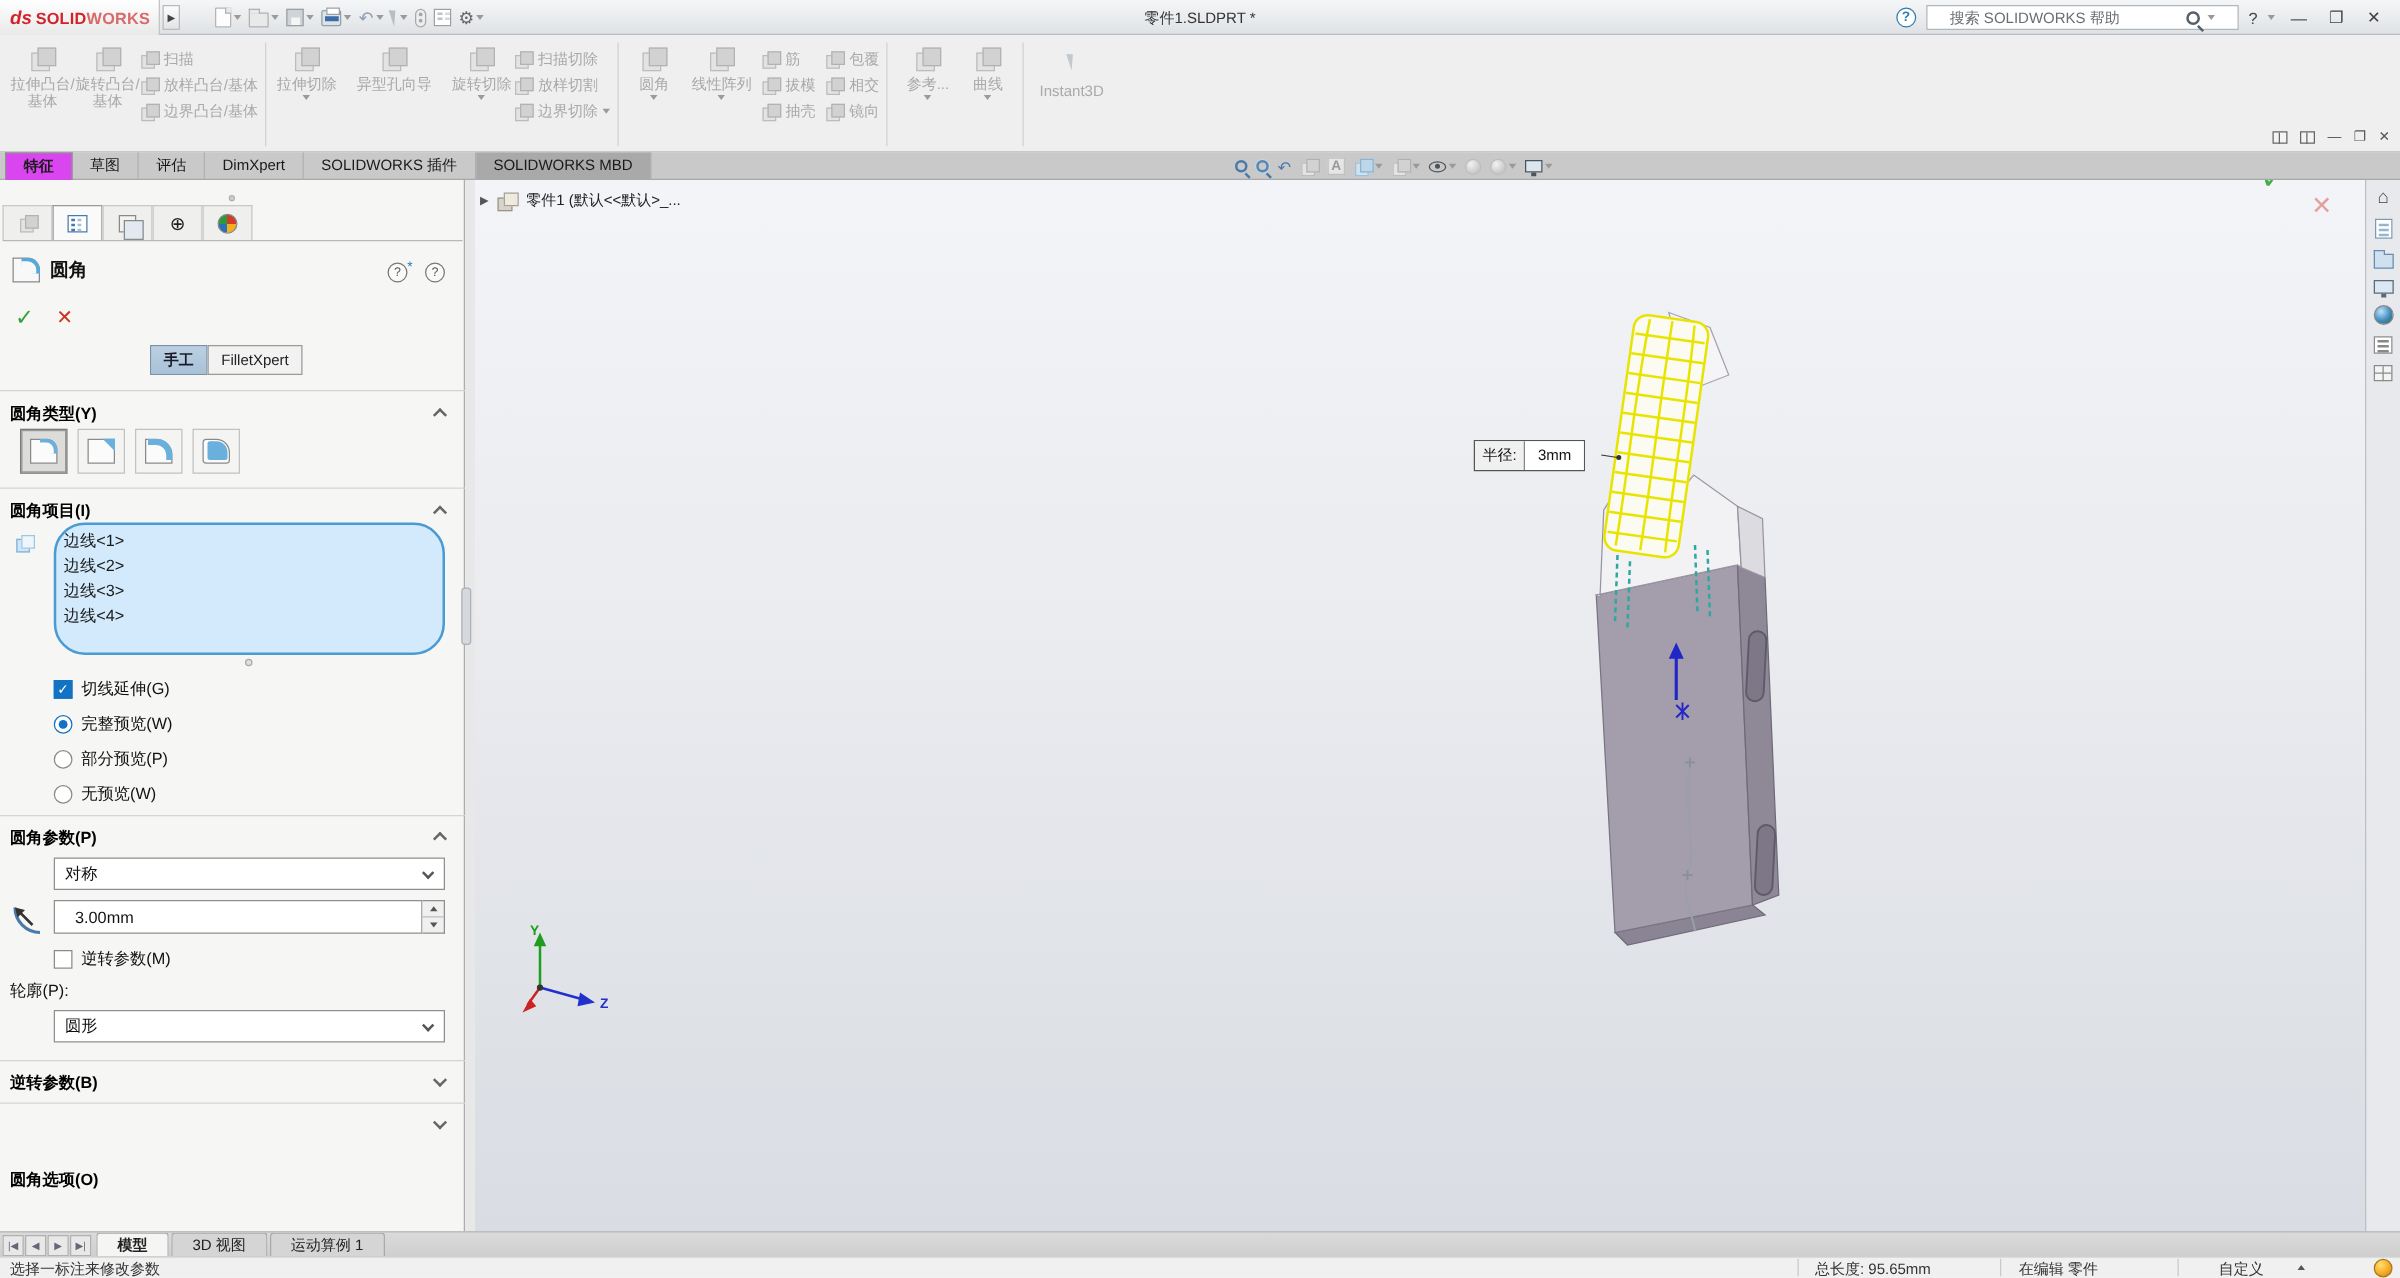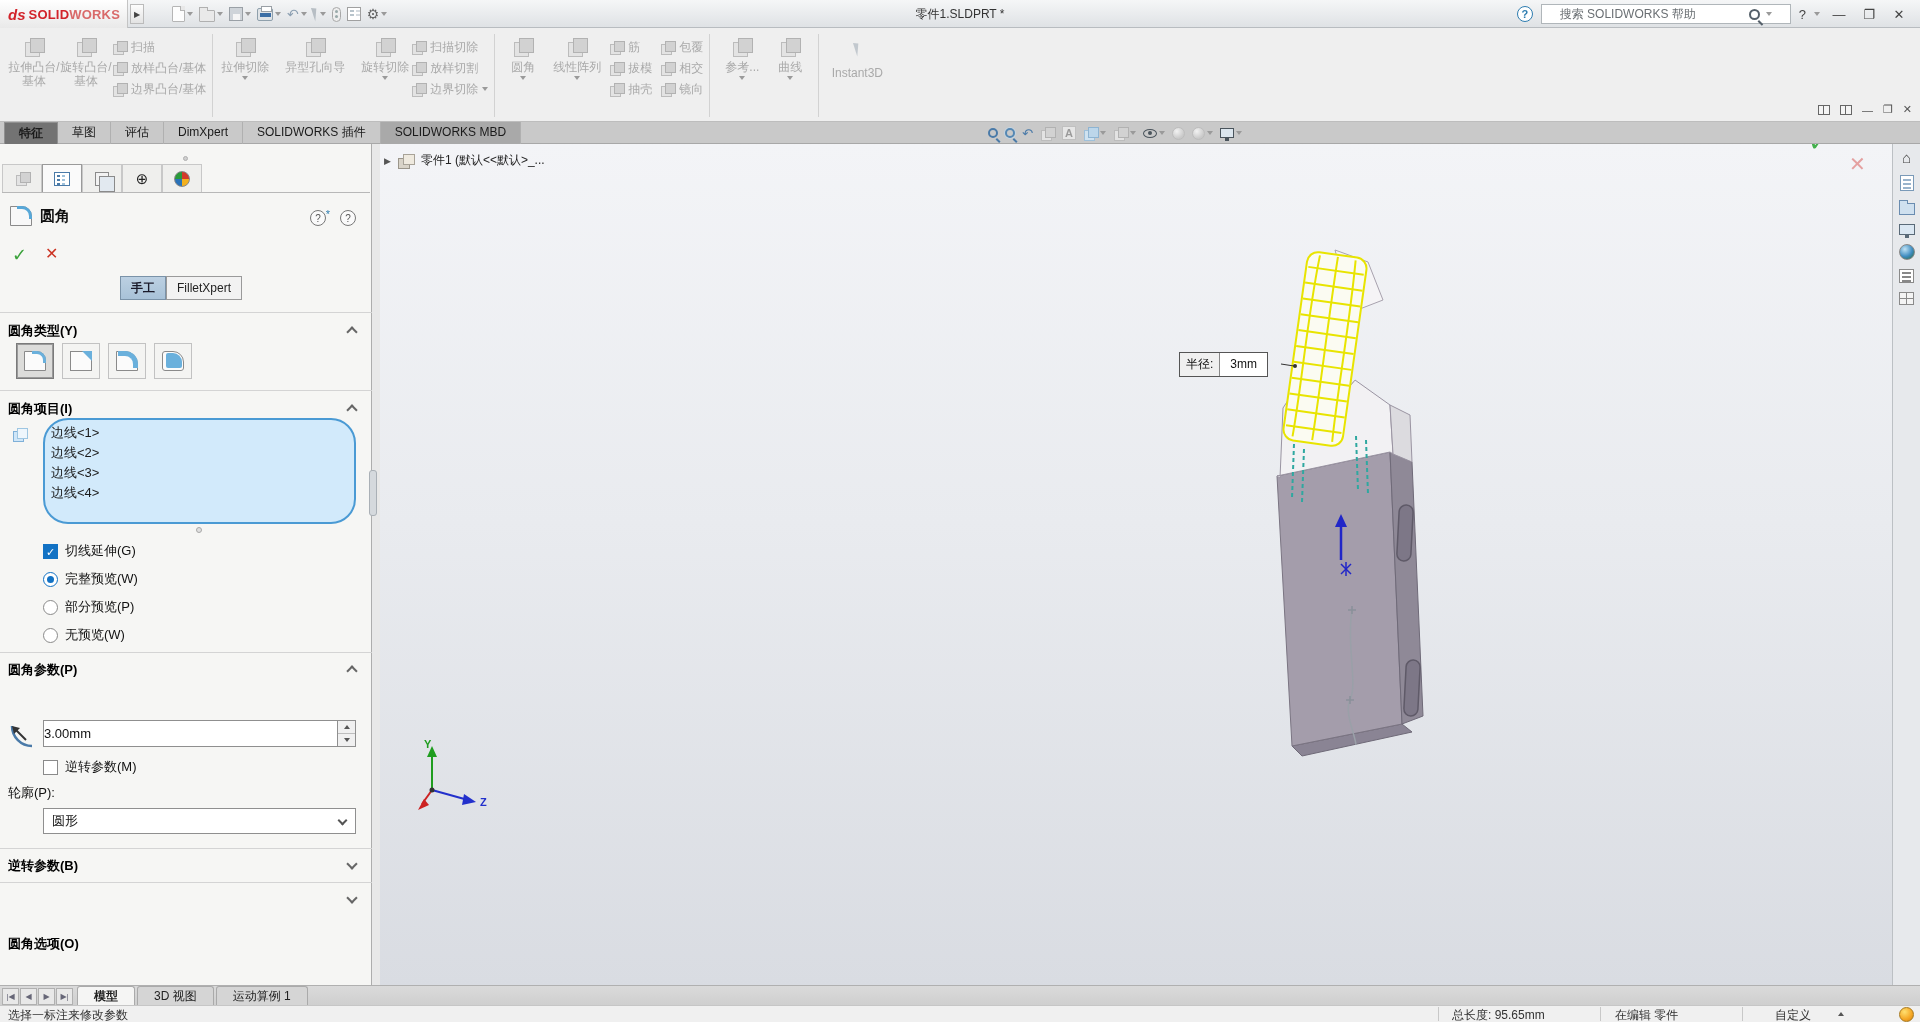--- a/index.html
+++ b/index.html
@@ -76,21 +76,21 @@
   .cube3d.sm:before { left:1px; top:4px; width:9px; height:9px; }
   .cube3d.sm:after { left:5px; top:1px; width:9px; height:9px; }
   .cube3d.bluecube:before { background:#cfe2f0; border-color:#9ec0da; }
   .cube3d.bluecube:after { background:#bcd6ea; border-color:#8eb4d2; }
 
   
   .tabrow { position:absolute; left:0; top:122px; width:1920px; height:22px; background:#c9c9c9;
     border-bottom:1px solid #a8a8a8; }
   .cmd-tabs { position:absolute; left:4px; top:0; height:22px; display:flex; }
   .cmd-tab { padding:0 14px; line-height:21px; font-size:12px; color:#1a1a1a; border-right:1px solid #b0b0b0; }
-  .cmd-tab.active { background:#737373; border:1px solid #909090; border-bottom:none; font-weight:bold; }
+  .cmd-tab.active { background:#d946ef; border:1px solid #909090; border-bottom:none; font-weight:bold; }
   .cmd-tab.dark { background:#a9a9a9; }
   .headsup { position:absolute; left:988px; top:0; height:22px; display:flex; align-items:center; gap:7px; }
   .hu-item { display:flex; align-items:center; gap:2px; }
   .hu-mag { width:10px; height:10px; border:2px solid #4a7aa8; border-radius:50%; position:relative; }
   .hu-mag:after { content:""; position:absolute; left:7px; top:8px; width:5px; height:2px; background:#4a7aa8;
     transform:rotate(45deg); transform-origin:0 0; }
   .hu-mag.area { border-color:#5588b4; box-shadow:0 0 0 1px #c3d4e2; }
   .hu-arrow { color:#4a7aa8; font-size:13px; line-height:13px; }
   .hu-A { color:#9a9a9a; font-weight:bold; font-size:11px; border:1px solid #c0c0c0; background:#e6e6e6; padding:0 2px; }
   .hu-eye { width:14px; height:9px; border:1.5px solid #4a545c; border-radius:50%; position:relative; }
@@ -171,21 +171,21 @@
     text-align:center; font-weight:bold; }
   .rad { width:15px; height:15px; border:1px solid #8a8a8a; border-radius:50%; background:#fff; position:relative; }
   .rad.sel { border-color:#1272c4; }
   .rad.sel:after { content:""; position:absolute; left:3px; top:3px; width:7px; height:7px; border-radius:50%; background:#1272c4; }
   .dropdown { position:absolute; left:43px; width:313px; height:26px; background:#fff; border:1px solid #8f8f8f;
     font-size:13px; line-height:24px; padding:0 8px; color:#111; }
   .dd-chev { position:absolute; right:9px; top:8px; width:7px; height:7px;
     border-right:2px solid #555; border-bottom:2px solid #555; transform:rotate(45deg); }
   .radius-ic { position:absolute; left:8px; top:722px; width:26px; height:26px; }
   .num-input { position:absolute; left:43px; top:720px; width:295px; height:27px; background:#fff;
-    border:1px solid #8f8f8f; font-size:13px; line-height:25px; padding:0 0; color:#111; }
+    border:1px solid #8f8f8f; font-size:13px; line-height:25px; padding:0 16px; color:#111; }
   .spinner { position:absolute; left:338px; top:720px; width:18px; height:27px; border:1px solid #8f8f8f;
     border-left:none; background:#f0f0f0; display:flex; flex-direction:column; }
   .spin-btn { flex:1; display:flex; align-items:center; justify-content:center; }
   .spin-btn:first-child { border-bottom:1px solid #bdbdbd; }
   .spin-tri-up { width:0; height:0; border-left:3px solid transparent; border-right:3px solid transparent; border-bottom:4px solid #555; }
   .spin-tri-dn { width:0; height:0; border-left:3px solid transparent; border-right:3px solid transparent; border-top:4px solid #555; }
   .plain-label { position:absolute; left:8px; font-size:13px; color:#111; }
   .splitter-handle { position:absolute; left:369px; top:326px; width:8px; height:46px;
     background:#d5d9dd; border:1px solid #aab0b6; border-radius:3px; }
 
@@ -574,20 +574,24 @@
       </div>
       <div class="opt-row" style="top:482px;">
         <span class="rad"></span>
         <span>无预览(W)</span>
       </div>
 
       <div class="pm-div" style="top:508px;"></div>
       <div class="sec-head" style="top:517px;text-align:center;">圆角参数(P)</div>
       <span class="chev up" style="left:348px; top:523px;"></span>
 
+      <div class="dropdown" style="top:542px;">
+        <span>对称</span>
+        <span class="dd-chev"></span>
+      </div>
 
       <svg class="radius-ic" style="top:578px;" viewBox="0 0 26 26">
         <path d="M24,24 A20,20 0 0 1 4,4" fill="none" stroke="#4a7aa8" stroke-width="2.5"></path>
         <line x1="18" y1="18" x2="7" y2="7" stroke="#333" stroke-width="2"></line>
         <path d="M4,4 L12,6 L6,12 Z" fill="#333"></path>
       </svg>
       <div class="num-input" style="top:576px;">
         <span>3.00mm</span>
       </div>
       <div class="spinner" style="top:576px;">

